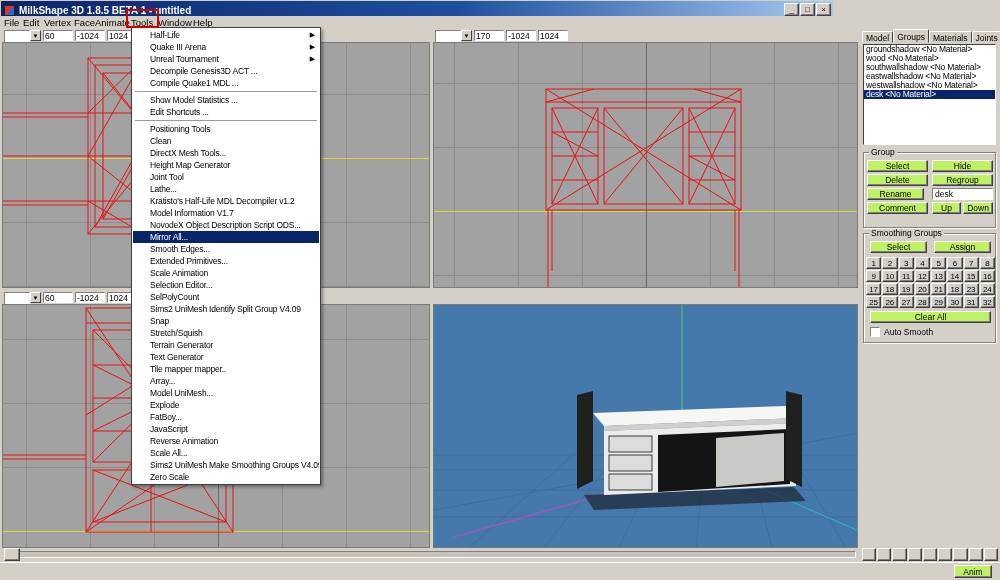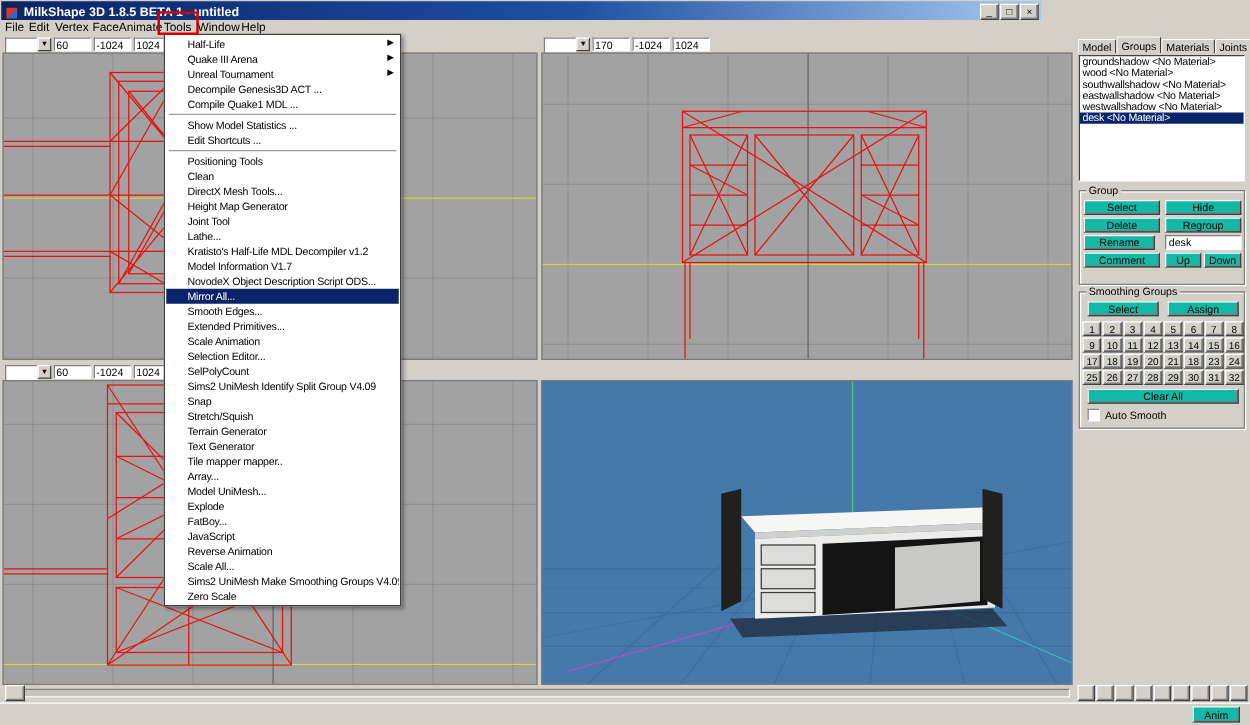--- a/index.html
+++ b/index.html
@@ -1,20 +1,20 @@
 <!DOCTYPE html>
 <html><head>
 <meta charset="utf-8">
 <style>
 *{margin:0;padding:0;box-sizing:border-box}
 html,body{width:1000px;height:580px}
 body{position:relative;background:#d4d0c8;font-family:"Liberation Sans","DejaVu Sans",sans-serif;font-size:10px;color:#000;overflow:hidden}
 
 
-.b3{background:#14b8a6;border:1px solid;border-color:#fff #404040 #404040 #fff;box-shadow:inset -1px -1px 0 #808080;font-size:8.5px;display:flex;align-items:center;justify-content:center;font-family:inherit;position:absolute}
+.b3{background:#bef264;border:1px solid;border-color:#fff #404040 #404040 #fff;box-shadow:inset -1px -1px 0 #808080;font-size:8.5px;display:flex;align-items:center;justify-content:center;font-family:inherit;position:absolute}
 .sunk{background:#fff;border:1px solid;border-color:#808080 #fff #fff #808080}
 
 
 .titlebar{position:absolute;left:1px;top:1px;width:832px;height:15px;background:linear-gradient(90deg,#0a246a,#1e4fa0 55%,#a6caf0);display:flex;align-items:flex-end;padding:0 2px}
 .app-icon{width:11px;height:11px;margin-left:1px;background:linear-gradient(135deg,#d33 0 50%,#36c 50% 100%);border:1px solid #222}
 .title-text{color:#fff;font-weight:bold;font-size:10px;margin-left:4px;flex:1;white-space:nowrap}
 .tb-btn{width:15px;height:13px;background:#d4d0c8;border:1px solid;border-color:#fff #404040 #404040 #fff;box-shadow:inset -1px -1px 0 #808080;font-size:8px;line-height:10px;display:flex;align-items:center;justify-content:center;margin-left:1px}
 
 
 .menubar{position:absolute;left:0;top:16px;width:1000px;height:13px;background:#d4d0c8}

